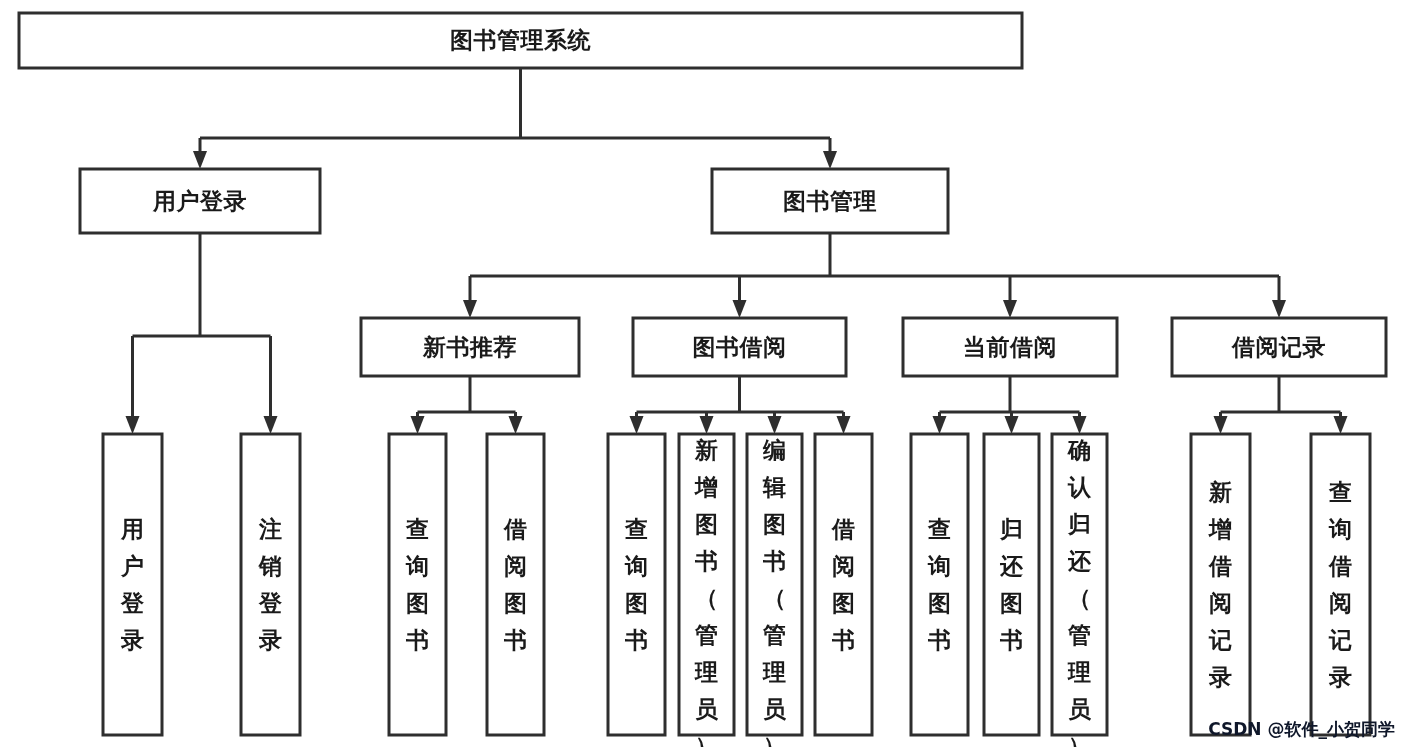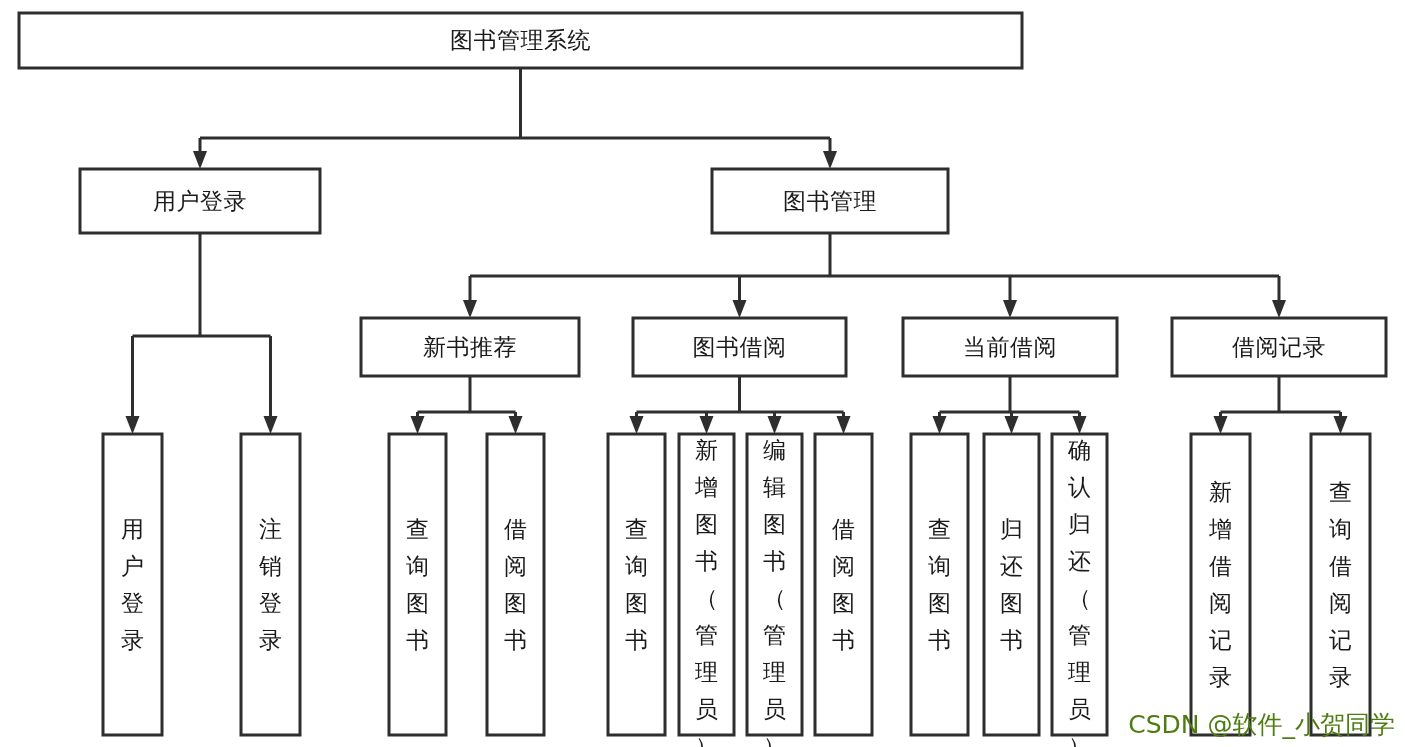--- a/index.html
+++ b/index.html
@@ -12,20 +12,21 @@
     height: 747px;
     font-family: "DejaVu Sans", "Liberation Sans", sans-serif;
     overflow: hidden;
     position: relative;
   }
   #diagram-root {
     position: absolute;
     left: 0; top: 0;
     width: 1405px;
     height: 747px;
+    font-weight: bold;
   }
   svg.diagram {
     display: block;
     width: 1405px;
     height: 747px;
   }
   .node-rect {
     fill: #ffffff;
     stroke: #2e2e2e;
     stroke-width: 3;
@@ -53,22 +54,22 @@
   }
   .arrow-head {
     fill: #2e2e2e;
     stroke: none;
   }
   .watermark {
     position: absolute;
     right: 10px;
     bottom: 6px;
     font-family: "DejaVu Sans", "Liberation Sans", sans-serif;
-    font-size: 25px;
-    color: #4d7c0f;
+    font-size: 17px;
+    color: #0f172a;
     white-space: nowrap;
     pointer-events: none;
   }
 </style>
 </head>
 <body>
 
 <div id="diagram-root">
   <svg class="diagram" viewBox="0 0 1405 747">
     <defs>

